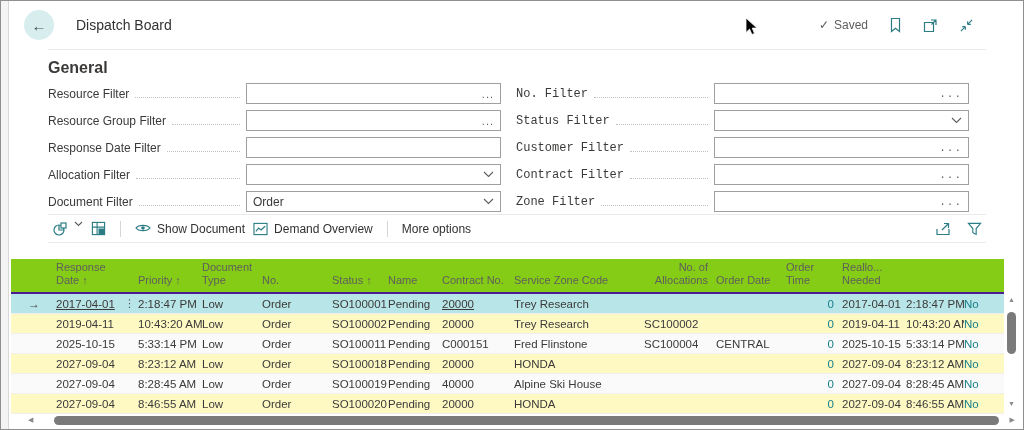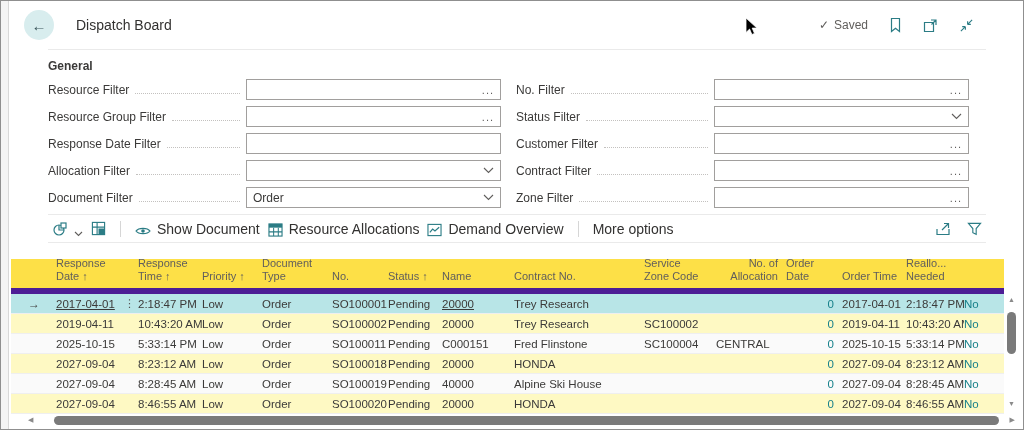--- a/index.html
+++ b/index.html
@@ -13,41 +13,41 @@
   .back { width:30px; height:30px; border-radius:50%; background:#d8edee; border:none; margin-left:14px; display:flex; align-items:center; justify-content:center; cursor:pointer; }
   .back-glyph { font-size:15px; color:#39555a; line-height:1; }
   .title { margin-left:22px; font-size:14px; color:#323130; }
   .top-right { margin-left:auto; display:flex; align-items:center; gap:20px; padding-right:50px; }
   .saved { display:flex; align-items:center; gap:5px; color:#605e5c; font-size:12px; }
   .iconbtn { background:none; border:none; display:flex; align-items:center; cursor:pointer; padding:0; }
   .title-divider { position:absolute; left:47px; top:48px; width:938px; height:1px; background:#eaeaea; }
 
   
   .general { position:absolute; left:47px; top:58px; width:938px; }
-  .sec-label { font-size:12px; font-weight:bold; color:#3b3a39; margin-bottom:6px; }
+  .sec-label { font-size:16px; font-weight:bold; color:#3b3a39; margin-bottom:6px; }
   .cols { display:flex; }
   .col { width:453px; }
-  .col + .col { margin-left:15px; }
+  .col + .col { margin-left:15px;font-family:Liberation Mono, monospace; }
   .frow { display:flex; align-items:center; height:21px; margin-bottom:6px; }
   .flabel { font-size:12px; color:#3b3a39; white-space:nowrap; }
   .leader { flex:1; border-bottom:1px dotted #c3c1bf; height:1px; margin:0 6px; align-self:center; position:relative; top:4px; }
   .fctl { width:255px; height:21px; border:1px solid #a19f9d; background:#fff; display:flex; align-items:center; padding:0 6px; font-size:12px; color:#3b3a39; flex:none; cursor:text; }
   .fctl .val { flex:1; overflow:hidden; white-space:nowrap; }
   .fctl .ell { color:#605e5c; font-size:11px; letter-spacing:1px; cursor:pointer; }
   .fctl .chev { display:flex; cursor:pointer; }
 
   
   .toolbar { position:absolute; left:47px; top:213px; width:938px; height:29px; border-top:1px solid #eaeaea; border-bottom:1px solid #eaeaea; display:flex; align-items:center; font-size:12px; color:#323130; }
-  .tbtn { background:none; border:none; display:flex; align-items:flex-end; gap:6px; font-size:14px; color:#323130; cursor:pointer; padding:0 4px; font-family:inherit; }
+  .tbtn { background:none; border:none; display:flex; align-items:flex-start; gap:6px; font-size:12px; color:#323130; cursor:pointer; padding:0 4px; font-family:inherit; }
   .tdiv { width:1px; height:16px; background:#d6d6d6; margin:0 10px; }
   .tb-right { margin-left:auto; display:flex; align-items:center; gap:16px; padding-right:4px; }
 
   
   .grid { position:absolute; left:10px; top:258px; width:993px; }
-  .ghead { display:grid; height:35px; background:#fde047; border-bottom:6px solid #4c1d95; align-items:end; }
+  .ghead { display:grid; height:35px; background:#84cc16; border-bottom:2px solid #4c1d95; align-items:end; }
   .hcell { font-size:11px; color:#605e5c; line-height:1.25; padding:0 8px 4px 0; overflow:hidden; cursor:pointer; }
   .hcell.r { text-align:right; }
   .trow { display:grid; height:20px; border-bottom:1px solid #efefef; background:#fef9c3; }
   .trow.alt { background:#fafafa; }
   .trow.sel { background:#b8e5e7; }
   .cell { font-size:11.5px; color:#3b3a39; display:flex; align-items:center; padding-right:8px; overflow:hidden; white-space:nowrap; position:relative; cursor:default; }
   .cell.r { justify-content:flex-end; }
   .cell.link { color:#17808a; }
   .cell.u { text-decoration:underline; }
   .cell.ind { padding-left:17px; color:#444; font-size:12px; }
@@ -240,30 +240,20 @@
         <svg width="16" height="12" viewBox="0 0 16 12">
             <path d="M1 6c2.6-3.6 11.4-3.6 14 0-2.6 3.6-11.4 3.6-14 0z" fill="none" stroke="#2b7c85" stroke-width="1.2"></path>
             <circle cx="8" cy="6" r="1.8" fill="#2b7c85"></circle>
           </svg>
       </span>
       <span>Show Document</span>
     </button>
     <button class="tbtn">
       <span>
         <svg width="15" height="14" viewBox="0 0 16 15">
-            <rect x="1" y="1" width="14" height="13" fill="none" stroke="#2b7c85" stroke-width="1.2"></rect>
-            <rect x="1" y="1" width="14" height="4" fill="#2b7c85"></rect>
-            <path d="M6 5v9M11 5v9M1 9.5h14" stroke="#2b7c85" stroke-width="1.1"></path>
-          </svg>
-      </span>
-      <span>Resource Allocations</span>
-    </button>
-    <button class="tbtn">
-      <span>
-        <svg width="15" height="14" viewBox="0 0 16 15">
             <rect x="1" y="1.5" width="14" height="12" fill="none" stroke="#2b7c85" stroke-width="1.2"></rect>
             <path d="M3 10l3-3.5 2.5 2L13 4.5" fill="none" stroke="#2b7c85" stroke-width="1.3"></path>
           </svg>
       </span>
       <span>Demand Overview</span>
     </button>
     <span class="tdiv"></span>
     <button class="tbtn">
       <span>More options</span>
     </button>
@@ -283,29 +273,28 @@
             </svg>
         </span>
       </button>
     </div>
   </div>
 
   <div class="grid">
     <div class="ghead" style="grid-template-columns: 45px 82px 64px 60px 70px 56px 54px 72px 130px 72px 70px 56px 64px 58px 40px;">
         <div class="hcell"></div>
         <div class="hcell">Response Date ↑</div>
-        <div class="hcell">Response Time ↑</div>
         <div class="hcell">Priority ↑</div>
         <div class="hcell">Document Type</div>
         <div class="hcell">No.</div>
         <div class="hcell">Status ↑</div>
         <div class="hcell">Name</div>
         <div class="hcell">Contract No.</div>
         <div class="hcell">Service Zone Code</div>
-        <div class="hcell r">No. of Allocation</div>
+        <div class="hcell r">No. of Allocations</div>
         <div class="hcell">Order Date</div>
         <div class="hcell">Order Time</div>
         <div class="hcell">Reallo... Needed</div>
       </div>
     <div class="gbody">
         <div class="trow sel" style="grid-template-columns: 45px 82px 64px 60px 70px 56px 54px 72px 130px 72px 70px 56px 64px 58px 40px;">
           <div class="cell ind">→</div>
           <div class="cell u">2017-04-01<span class="rowmenu">⋮</span></div>
           <div class="cell">2:18:47 PM</div>
           <div class="cell">Low</div>

